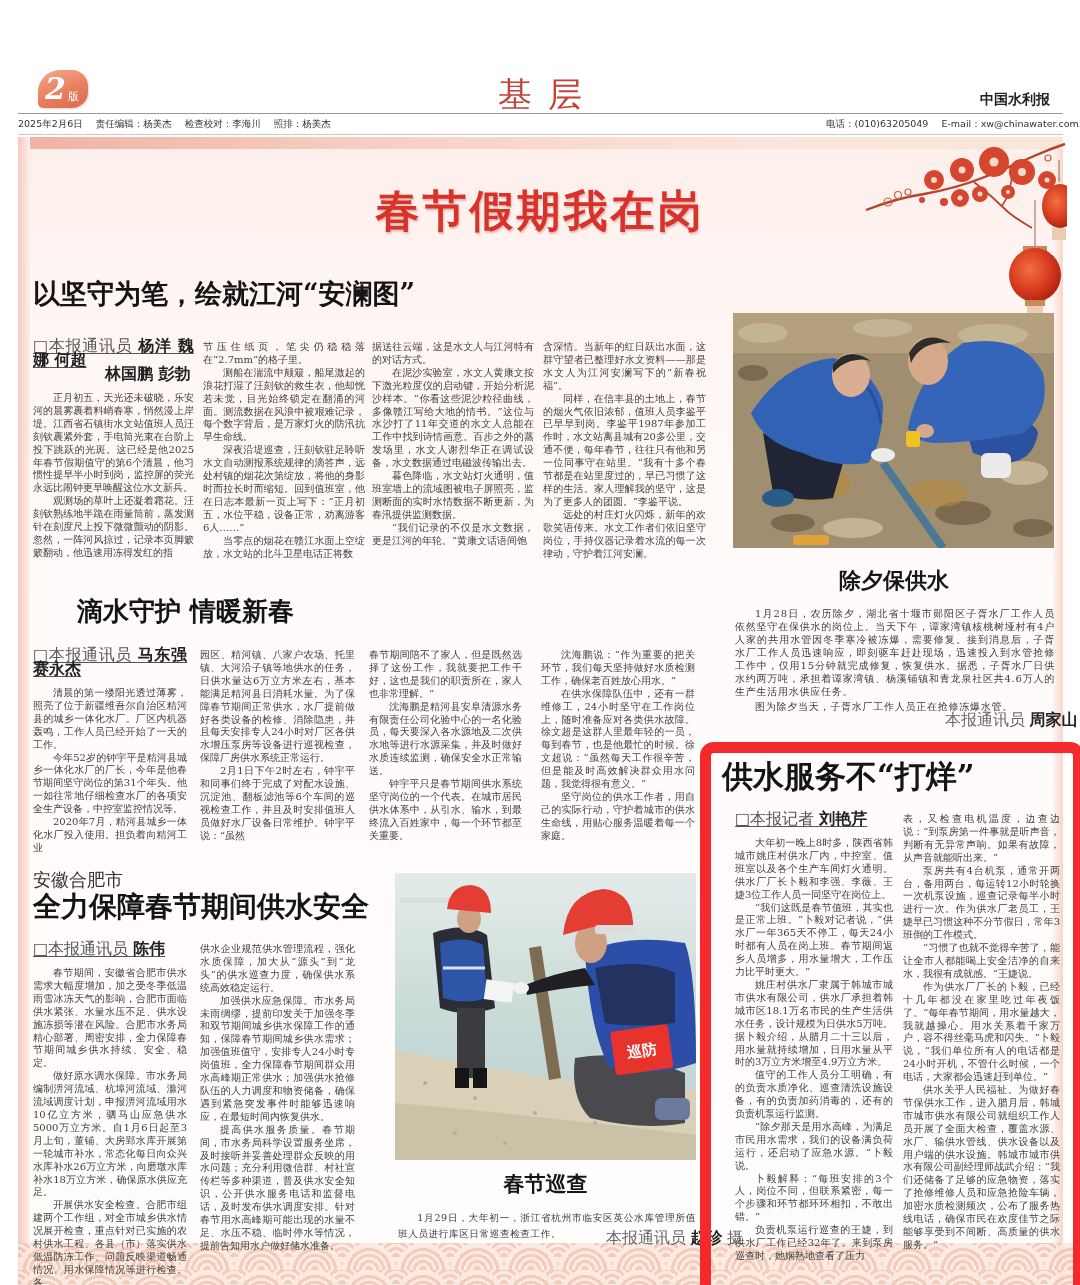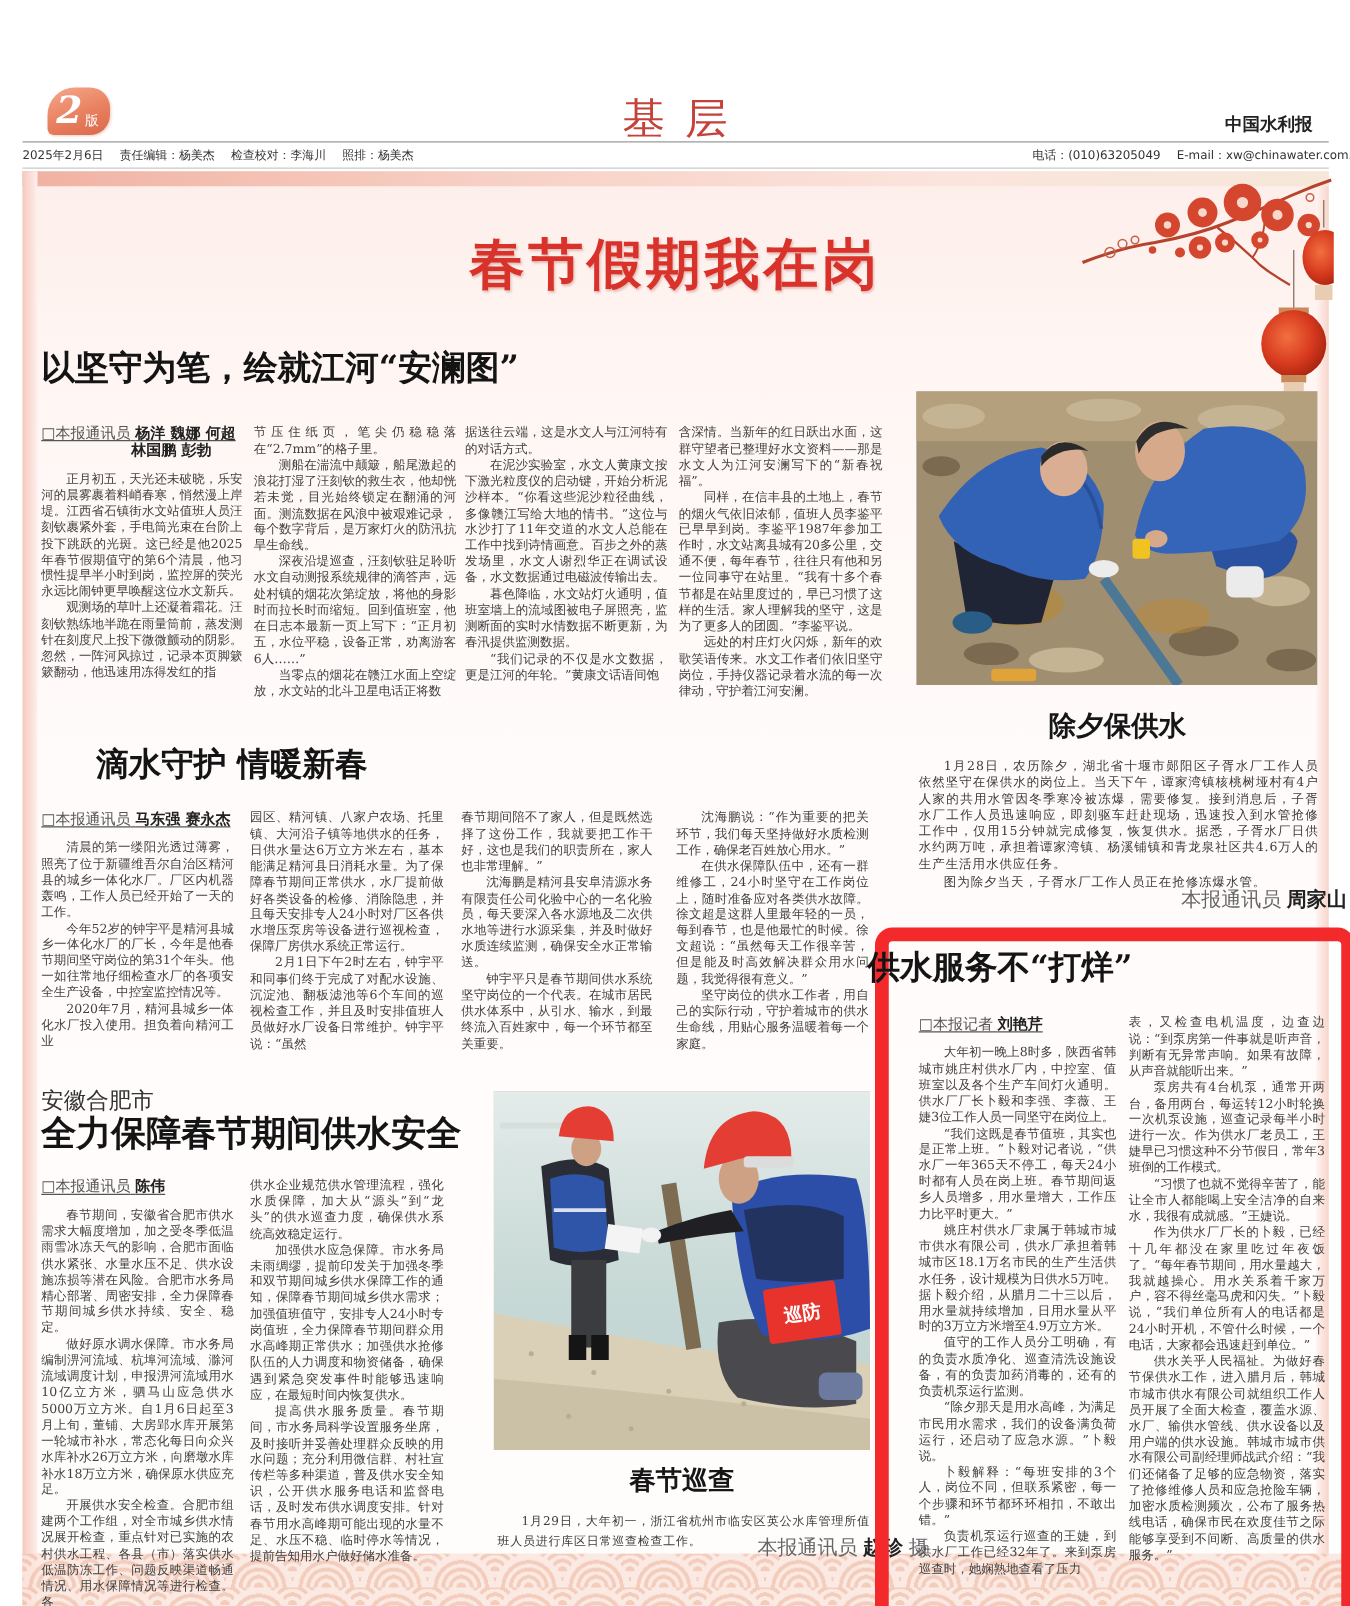--- a/index.html
+++ b/index.html
@@ -33,21 +33,21 @@
   .waves{position:absolute;left:18px;top:1243px;width:1062px;height:42px;opacity:.85;
          background:
           radial-gradient(circle at 50% 100%,#f2c4b1 0 4px,#fbe7de 4px 7px,#f2c4b1 7px 10px,#fbe7de 10px 13px,#f2c4b1 13px 16px,#fbe7de 16px 19px,#f2c4b1 19px 22px,#fbe7de 22px 27px,transparent 27px) 0 0/54px 27px,
           radial-gradient(circle at 50% 100%,#f2c4b1 0 4px,#fbe7de 4px 7px,#f2c4b1 7px 10px,#fbe7de 10px 13px,#f2c4b1 13px 16px,#fbe7de 16px 19px,#f2c4b1 19px 22px,#fbe7de 22px 27px,transparent 27px) 27px 14px/54px 27px;}
   
   .headline{position:absolute;font-weight:bold;color:#141414;white-space:nowrap;font-family:"DejaVu Serif",serif;}
   .kicker{position:absolute;font-size:18px;color:#333;white-space:nowrap;font-family:"DejaVu Sans",sans-serif;}
   .col{position:absolute;font-size:10px;line-height:12.9px;text-align:justify;color:#404040;}
   .col p{margin:0;text-indent:2em;}
   .col p.cont{text-indent:0;}
-  .byline{font-size:12px;line-height:14px;margin-bottom:11px;color:#555;text-indent:0;}
+  .byline{font-size:16px;line-height:14px;margin-bottom:11px;color:#555;text-indent:0;}
   .byline .l1{text-decoration:underline;text-underline-offset:2px;}
   .byline .names{font-weight:bold;color:#222;font-family:"DejaVu Sans",sans-serif;}
   .byline .l2{display:block;padding-left:72px;}
   .photo{position:absolute;overflow:hidden;background:#ccc;}
   .photo svg{display:block;}
   .photo-title{position:absolute;text-align:center;font-weight:bold;color:#161616;}
   .caption{position:absolute;font-size:10px;line-height:13px;letter-spacing:.75px;color:#3b3b3b;text-align:justify;}
   .caption p{margin:0;text-indent:2em;}
   .credit{position:absolute;font-size:16px;color:#666;white-space:nowrap;font-family:Liberation Sans, sans-serif;}
   .credit b{color:#222;}
@@ -308,21 +308,21 @@
   <div class="caption" style="left:398px;top:1210px;width:298px;font-size:9.6px;line-height:16px;letter-spacing:.6px;">
     <p>1月29日，大年初一，浙江省杭州市临安区英公水库管理所值班人员进行库区日常巡查检查工作。</p>
   </div>
   <div class="credit" style="left:606px;top:1228px;text-align:center;">
     <span>本报通讯员</span>
     <b>赵珍</b>
     <span>摄</span>
   </div>
 
   <div class="red-frame"></div>
-  <div class="headline" style="left:694px;top:756px;font-size:26px;">供水服务不“打烊”</div>
+  <div class="headline" style="left:722px;top:756px;font-size:31px;">供水服务不“打烊”</div>
 
   <div class="col" style="left:735px;top:812px;width:158px;">
     <div class="byline">
       <span class="l1"><span>□本报记者</span> <span class="names">刘艳芹</span></span>
     </div>
     <p>大年初一晚上8时多，陕西省韩城市姚庄村供水厂内，中控室、值班室以及各个生产车间灯火通明。供水厂厂长卜毅和李强、李薇、王婕3位工作人员一同坚守在岗位上。</p>
     <p>“我们这既是春节值班，其实也是正常上班。”卜毅对记者说，“供水厂一年365天不停工，每天24小时都有人员在岗上班。春节期间返乡人员增多，用水量增大，工作压力比平时更大。”</p>
     <p>姚庄村供水厂隶属于韩城市城市供水有限公司，供水厂承担着韩城市区18.1万名市民的生产生活供水任务，设计规模为日供水5万吨。据卜毅介绍，从腊月二十三以后，用水量就持续增加，日用水量从平时的3万立方米增至4.9万立方米。</p>
     <p>值守的工作人员分工明确，有的负责水质净化、巡查清洗设施设备，有的负责加药消毒的，还有的负责机泵运行监测。</p>
     <p>“除夕那天是用水高峰，为满足市民用水需求，我们的设备满负荷运行，还启动了应急水源。”卜毅说。</p>

